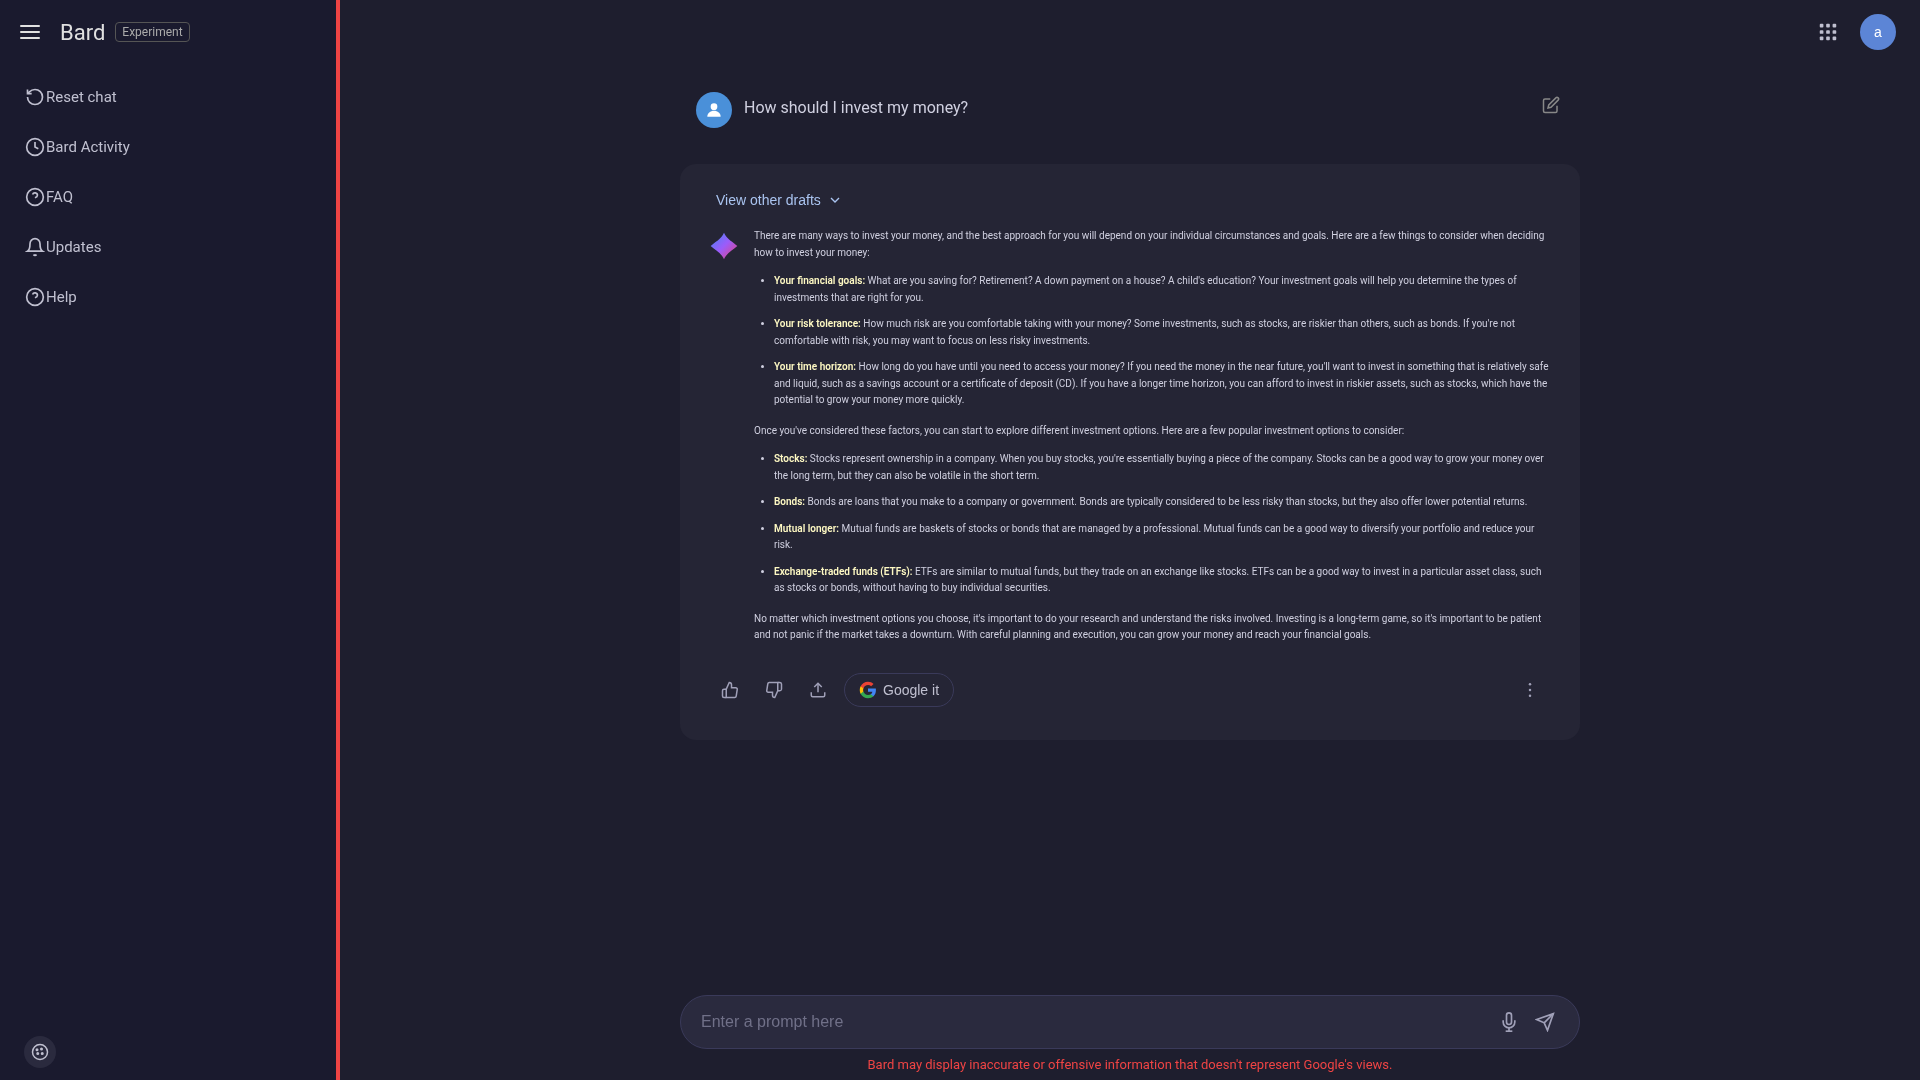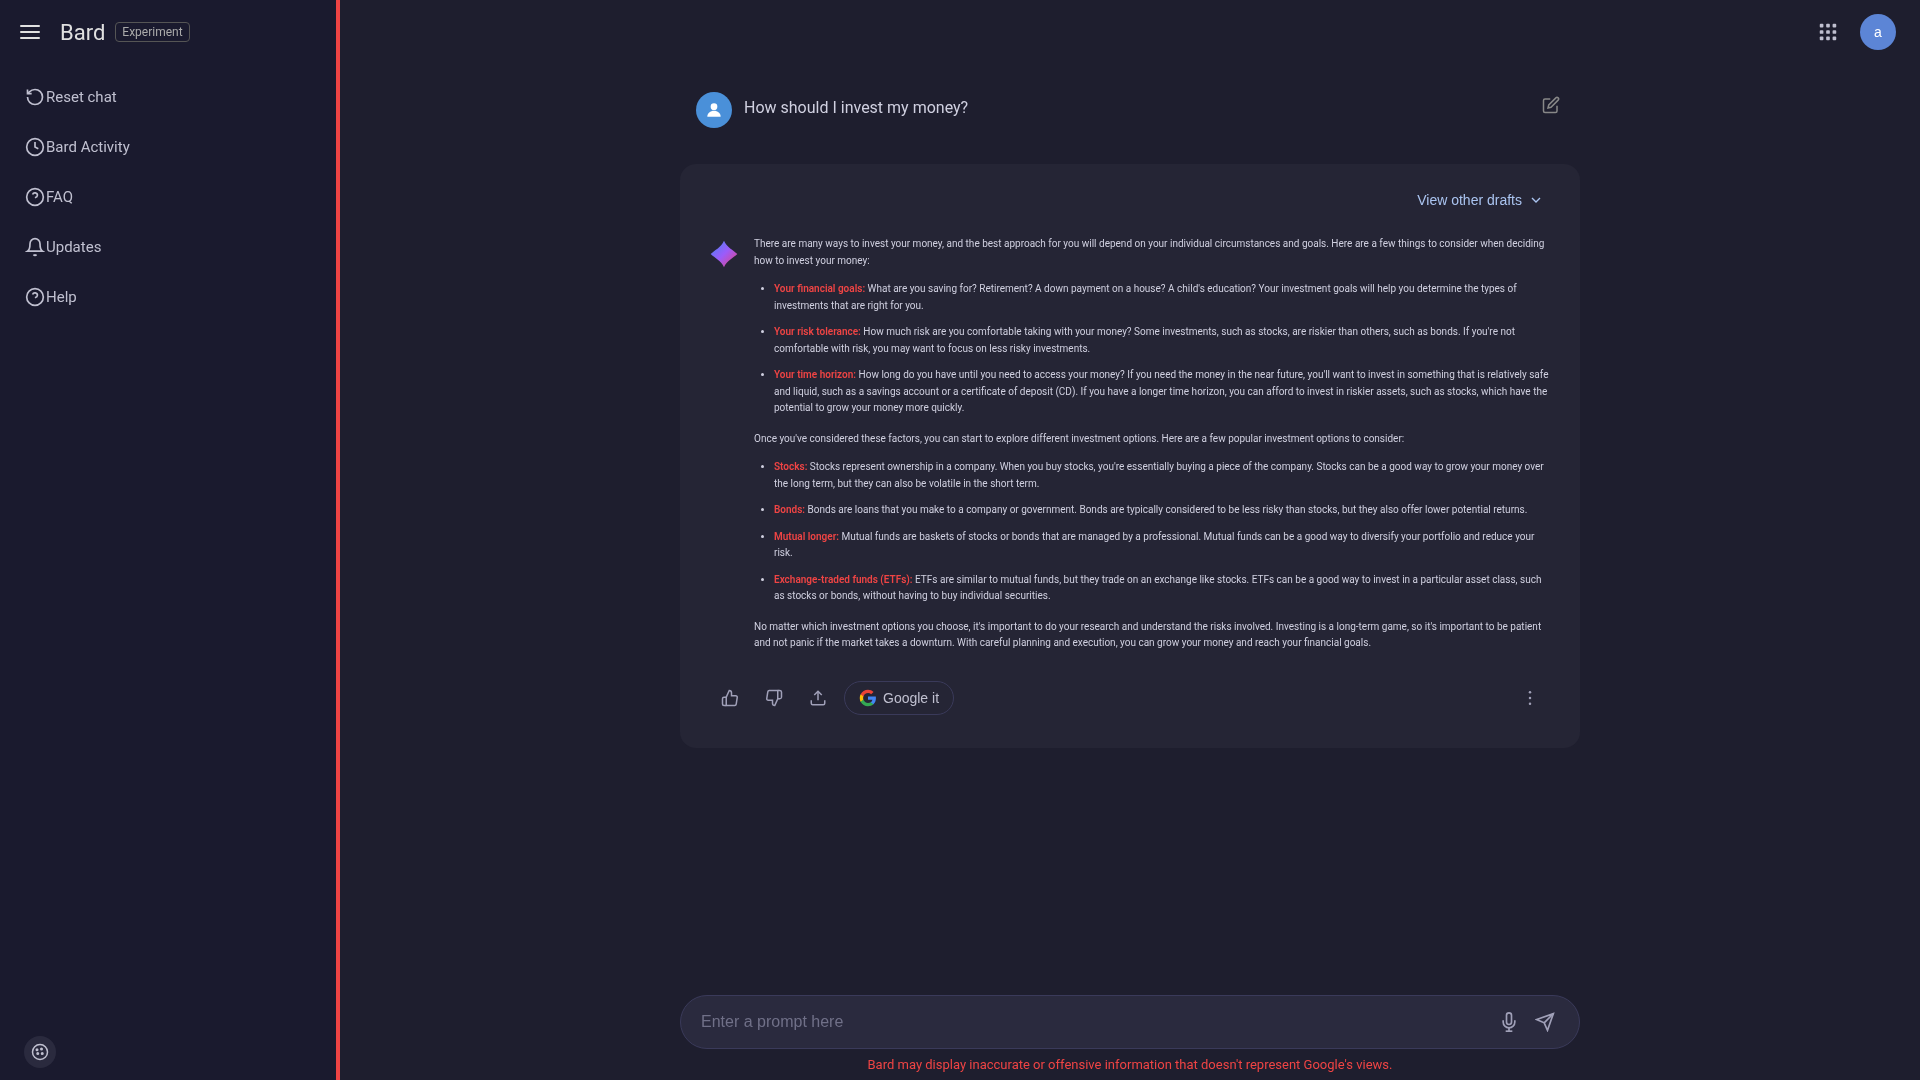--- a/index.html
+++ b/index.html
@@ -226,22 +226,21 @@
     .bard-response {
       background: #252535;
       border-radius: 16px;
       padding: 24px 28px;
       margin-bottom: 8px;
     }
 
     .response-header {
       display: flex;
       align-items: center;
-      justify-content: flex-end;
-      margin-bottom: 24px;
+      margin-bottom: 16px;
     }
 
     .view-drafts-btn {
       display: flex;
       align-items: center;
       gap: 6px;
       color: #aac4f0;
       font-size: 14px;
       cursor: pointer;
       background: none;
@@ -276,21 +275,21 @@
 
     .response-text ul {
       margin: 10px 0 14px 20px;
     }
 
     .response-text li {
       margin-bottom: 10px;
     }
 
     .response-text strong {
-      color: #ef4444;
+      color: #fef9c3;
       font-weight: 600;
     }
 
     
     .action-bar {
       display: flex;
       align-items: center;
       justify-content: space-between;
       padding: 8px 4px;
       margin-top: 8px;

